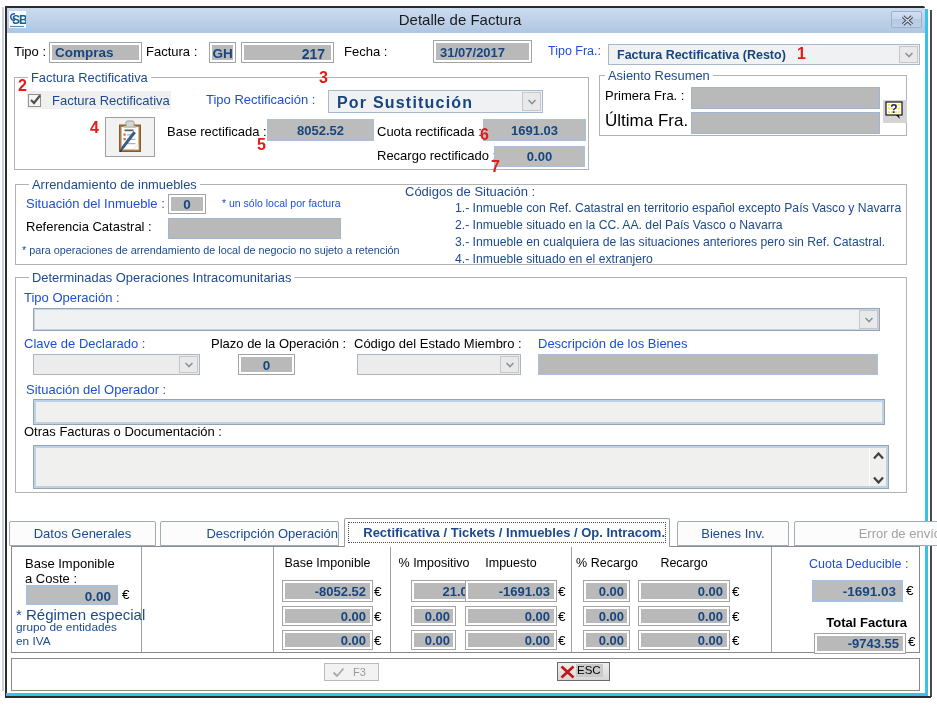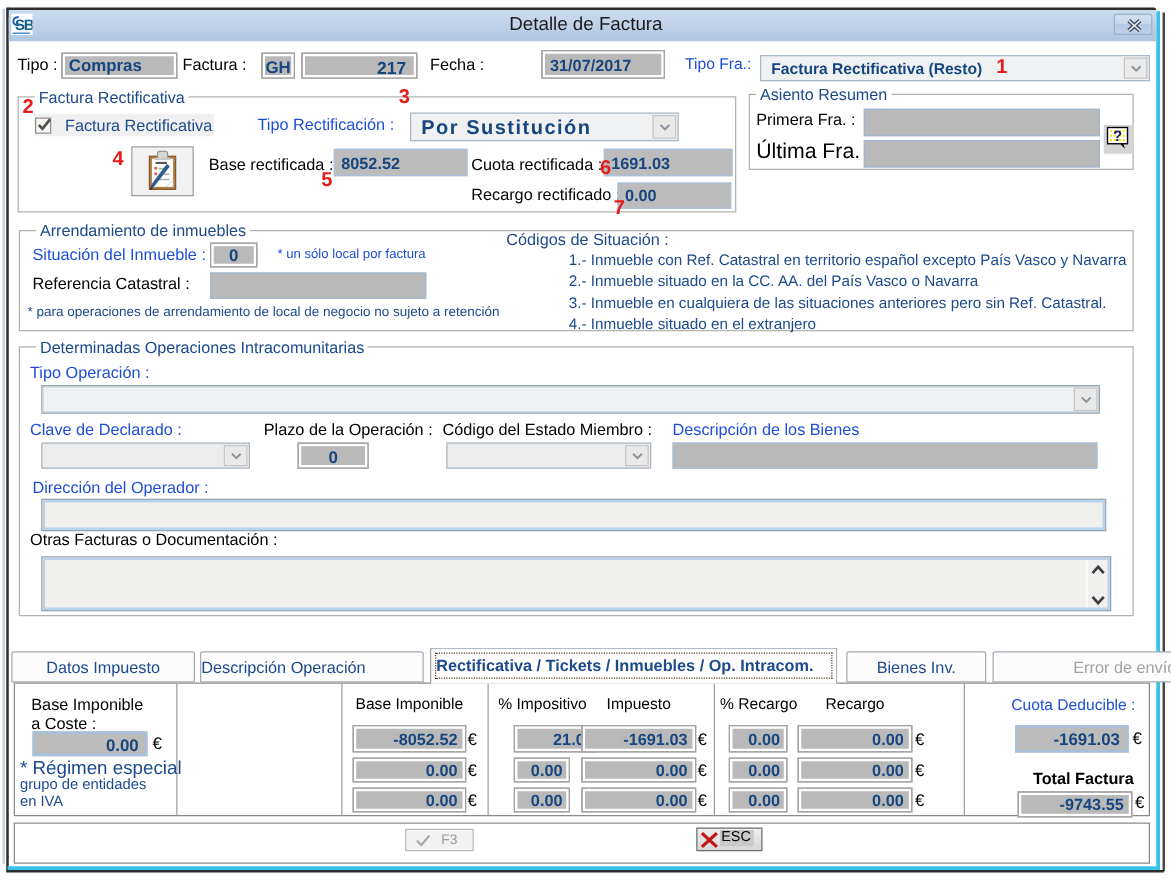--- a/index.html
+++ b/index.html
@@ -2,21 +2,21 @@
 <html><head><meta charset="utf-8"><style>
 *{margin:0;padding:0;box-sizing:border-box}
 html,body{width:937px;height:705px;background:#fff;overflow:hidden}
 body{position:relative;font-family:"Liberation Sans",sans-serif;font-size:13px;color:#000}
 .a{position:absolute}
 .red{color:#1d4ed8}
 .navy{color:#1c4a8c}
 .num{position:absolute;color:#e41b17;font-weight:bold;font-size:16px;font-family:"Liberation Sans",sans-serif}
 .inp{position:absolute;background:#b9b9b9;border:1px solid #a3a3a3;box-shadow:inset 0 0 0 2px #fff;color:#17467f;font-weight:bold;font-size:13px;line-height:16px;padding:2px 6px 0 6px}
 .rt{text-align:right}.ct{text-align:center}
-.inp2{position:absolute;background:#bcbcbc;border:1px solid #a9c0dc;color:#17467f;font-weight:bold;font-size:13px;text-align:left;padding:2px 5px 0 5px}
+.inp2{position:absolute;background:#bcbcbc;border:1px solid #a9c0dc;color:#17467f;font-weight:bold;font-size:13px;text-align:center;padding:2px 5px 0 5px}
 .inpb{position:absolute;background:#bcbcbc;border:2px solid #a9c0dc;color:#17467f;font-weight:bold;font-size:13.5px;text-align:right;padding:2px 5px 0 5px}
 .fs{position:absolute;border:1px solid #b2b2b2}
 .leg{position:absolute;top:-8px;left:13px;background:#fff;padding:0 3px;color:#1c4a8c;font-size:12.9px;white-space:nowrap}
 .ddl{position:absolute;background:#f0f1f3;border:1px solid #a9b8c8}
 .ddg{position:absolute;background:#ececec;border:1px solid #aab6c2}
 .arrbtn{position:absolute;right:1px;top:1px;bottom:1px;width:19px;background:#e9e9e9;border:1px solid #c6c6c6}
 .arrbtn svg{position:absolute;left:4px;top:50%;margin-top:-3px}
 .hdr{position:absolute;font-size:12.5px;text-align:center}
 .sep{position:absolute;width:1px;background:#a0a0a0}
 .eur{position:absolute;font-size:13.5px;font-weight:normal}
@@ -34,21 +34,21 @@
 <div class="a" style="left:5px;top:696px;width:926px;height:2px;background:#2d2d2d"></div>
 
 <div class="a" style="left:7px;top:8px;width:918px;height:25px;background:linear-gradient(180deg,#ccdbf0 0%,#bfd2ea 45%,#b0c6e1 100%)"></div>
 <div class="a" style="left:9px;top:11px;width:17px;height:17px;background:#fff">
   <svg width="17" height="17" viewBox="0 0 17 17">
   <path d="M6 3 A3.2 3.2 0 1 0 6 9" fill="none" stroke="#2255cc" stroke-width="1.6"></path>
   <text x="3" y="13" font-family="Liberation Sans" font-size="12" font-weight="bold" fill="#10618e" letter-spacing="-1">SB</text>
   <line x1="1" y1="15.5" x2="15" y2="15.5" stroke="#4a90c8" stroke-width="1.2"></line>
   </svg>
 </div>
-<div class="a" style="left:390px;top:11px;width:140px;text-align:right;font-size:15px;color:#1a1a1a">Detalle de Factura</div>
+<div class="a" style="left:390px;top:11px;width:140px;text-align:center;font-size:15px;color:#1a1a1a">Detalle de Factura</div>
 <div class="a" style="left:891px;top:11px;width:31px;height:17px;border:1px solid #9db2ca;border-radius:2px;background:linear-gradient(180deg,#d2e0f2 0%,#c6d7ec 45%,#b4c9e3 50%,#bed1e8 100%)">
     <svg width="13" height="11" style="position:absolute;left:9px;top:3px" viewBox="0 0 13 11">
       <path d="M2 1.5 L11 9.5 M11 1.5 L2 9.5" fill="none" stroke="#454d5c" stroke-width="3.4"></path>
       <path d="M2 1.5 L11 9.5 M11 1.5 L2 9.5" fill="none" stroke="#e4e9f0" stroke-width="1.1"></path>
     </svg>
   </div>
 
 <div class="a" style="left:14px;top:44px">Tipo :</div>
 <div class="inp" style="left:49px;top:42px;width:93px;height:21px;font-size:13.5px;line-height:16px;padding-left:5px">Compras</div>
 <div class="a" style="left:146px;top:44px">Factura :</div>
@@ -168,40 +168,40 @@
   </div>
 <div class="inp ct" style="left:238px;top:354px;width:57px;height:21px;padding:3px 0 0 0;font-size:13.5px">0</div>
 <div class="ddg" style="left:357px;top:354px;width:164px;height:21px">
     <span class="arrbtn">
       <svg width="10" height="6" viewBox="0 0 10 6">
         <path d="M1.5 1 L5 4.5 L8.5 1" fill="none" stroke="#8a949e" stroke-width="1.6"></path>
       </svg>
     </span>
   </div>
 <div class="a" style="left:538px;top:354px;width:340px;height:21px;background:#b9b9b9;border:1px solid #a9c0dc"></div>
-<div class="a red" style="left:26px;top:382px">Dirección del Operador :</div>
+<div class="a red" style="left:26px;top:382px">Situación del Operador :</div>
 <div class="a" style="left:33px;top:399px;width:852px;height:26px;background:#f0f0ef;border:1px solid #97a4b1;box-shadow:inset 0 0 0 2px #bad2ea"></div>
 <div class="a" style="left:24px;top:424px">Otras Facturas o Documentación :</div>
 <div class="a" style="left:33px;top:445px;width:856px;height:44px;background:#f0f0ef;border:1px solid #97a4b1;box-shadow:inset 0 0 0 2px #bad2ea"></div>
 <div class="a" style="left:869px;top:448px;width:1px;height:38px;background:#fff"></div>
 <svg width="11" height="8" style="position:absolute;left:873px;top:452px" viewBox="0 0 11 8">
     <path d="M1 6.5 L5.5 1.5 L10 6.5" fill="none" stroke="#404040" stroke-width="2.2"></path>
   </svg>
 <svg width="11" height="8" style="position:absolute;left:873px;top:476px" viewBox="0 0 11 8">
     <path d="M1 1.5 L5.5 6.5 L10 1.5" fill="none" stroke="#404040" stroke-width="2.2"></path>
   </svg>
 
-<div class="a navy" style="left:9px;top:521px;width:147px;height:25px;border:1px solid #a3abb3;border-radius:2px 2px 0 0;text-align:center;line-height:23px;background:#fcfcfc">Datos Impuesto</div>
-<div class="a navy" style="left:160px;top:521px;width:179px;height:25px;border:1px solid #a3abb3;border-radius:2px 2px 0 0;text-align:left;line-height:23px;background:#fcfcfc">Descripción Operación</div>
+<div class="a navy" style="left:9px;top:521px;width:147px;height:25px;border:1px solid #a3abb3;border-radius:2px 2px 0 0;text-align:center;line-height:23px;background:#fcfcfc">Datos Generales</div>
+<div class="a navy" style="left:160px;top:521px;width:179px;height:25px;border:1px solid #a3abb3;border-radius:2px 2px 0 0;text-align:right;line-height:23px;background:#fcfcfc">Descripción Operación</div>
 <div class="a navy" style="left:677px;top:521px;width:112px;height:25px;border:1px solid #a3abb3;border-radius:2px 2px 0 0;text-align:center;line-height:23px;background:#fcfcfc">Bienes Inv.</div>
 <div class="a" style="left:794px;top:521px;width:148px;height:25px;border:1px solid #a3abb3;border-radius:2px 2px 0 0;text-align:right;line-height:23px;background:#fcfcfc;color:#a2a2a2">Error de envío</div>
 
 <div class="a" style="left:11px;top:546px;width:909px;height:107px;border:1px solid #8a8a8a;background:#fff"></div>
 <div class="a navy" style="left:344px;top:518px;width:326px;height:29px;border:1px solid #98a0a8;border-bottom:none;border-radius:2px 2px 0 0;background:#fff"></div>
-<div class="a navy" style="left:348px;top:522px;width:318px;height:21px;border:1px dotted #5a4632;text-align:left;line-height:19px;background:#fff;font-weight:bold">Rectificativa / Tickets / Inmuebles / Op. Intracom.</div>
+<div class="a navy" style="left:348px;top:522px;width:318px;height:21px;border:1px dotted #5a4632;text-align:right;line-height:19px;background:#fff;font-weight:bold">Rectificativa / Tickets / Inmuebles / Op. Intracom.</div>
 <div class="sep" style="left:141px;top:547px;height:105px"></div>
 <div class="sep" style="left:273px;top:547px;height:105px"></div>
 <div class="sep" style="left:390px;top:547px;height:105px"></div>
 <div class="sep" style="left:571px;top:547px;height:105px"></div>
 <div class="sep" style="left:771px;top:547px;height:105px"></div>
 
 <div class="a" style="left:25px;top:556px">Base Imponible</div>
 <div class="a" style="left:25px;top:571px">a Coste :</div>
 <div class="inpb" style="left:26px;top:585px;width:92px;height:20px">0.00</div>
 <div class="eur" style="left:122px;top:587px">€</div>

